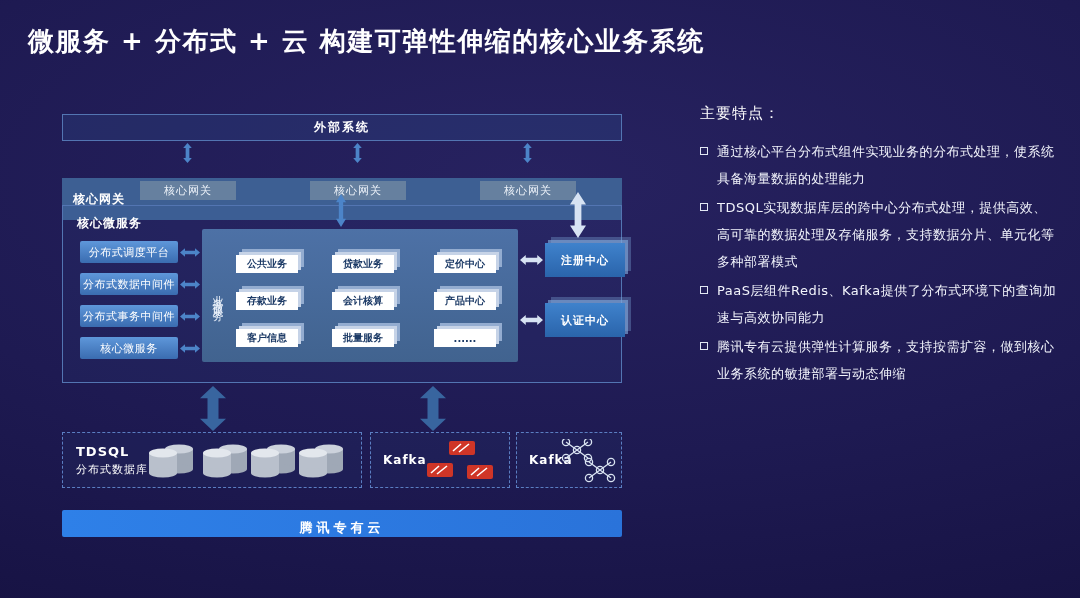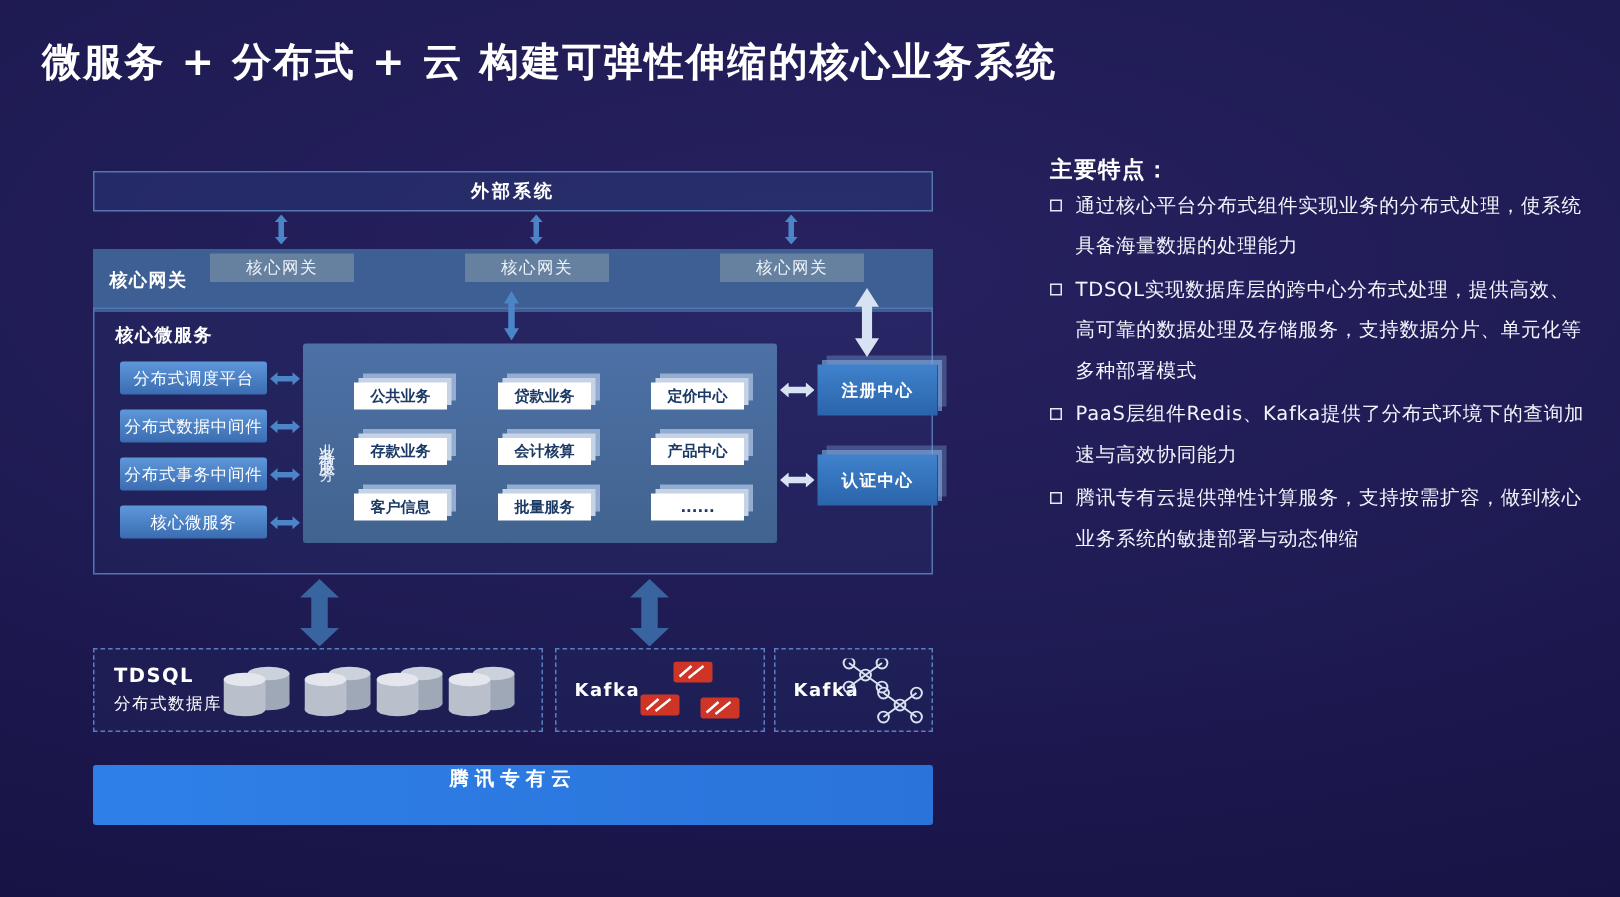--- a/index.html
+++ b/index.html
@@ -6,21 +6,21 @@
   html,body{background:#0f0c33}
   #canvas{position:relative;width:1080px;height:598px;overflow:hidden;
     background:radial-gradient(ellipse 120% 90% at 50% 30%, #272260 0%, #1e1a52 52%, #151140 100%);
     font-family:"DejaVu Sans","Liberation Sans",sans-serif;color:#fff}
   .title{position:absolute;left:28px;top:24px;font-size:26px;font-weight:700;letter-spacing:1.5px}
 
   .ext-box{position:absolute;left:62px;top:114px;width:560px;height:27px;border:1px solid #5375b2;
     background:rgba(47,76,140,.30);display:flex;align-items:center;justify-content:center;
     font-size:12px;font-weight:700;letter-spacing:2px}
 
-  .gw-bar{position:absolute;left:62px;top:166px;width:560px;height:42px;background:#3d5f93}
+  .gw-bar{position:absolute;left:62px;top:178px;width:560px;height:42px;background:#3d5f93}
   .gw-label{position:absolute;left:11px;top:50%;transform:translateY(-50%);font-size:12px;font-weight:700;letter-spacing:1px}
   .gw-node{position:absolute;top:3px;width:96px;height:19px;background:#66809f;display:flex;align-items:center;
     justify-content:center;font-size:11px;color:#eef3fa;letter-spacing:1px}
 
   .core-box{position:absolute;left:62px;top:205px;width:560px;height:178px;border:1px solid #5375b2;background:rgba(56,88,160,.10)}
   .core-label{position:absolute;left:14px;top:9px;font-size:12px;font-weight:700;letter-spacing:1px}
 
   .mw-box{position:absolute;left:80px;width:98px;height:22px;background:linear-gradient(180deg,#5e97da 0%,#3a6cb0 100%);
     border-radius:2px;display:flex;align-items:center;justify-content:center;font-size:11px;letter-spacing:.5px}
 
@@ -44,26 +44,26 @@
 
   .data-box{position:absolute;top:432px;height:56px;border:1px dashed #5b7ec2;background:rgba(34,48,104,.25)}
   .tdsql-text{position:absolute;left:13px;top:50%;transform:translateY(-50%)}
   .tdsql-name{font-size:13px;font-weight:700;letter-spacing:1px}
   .tdsql-desc{font-size:11px;margin-top:3px;letter-spacing:1px}
   .pname{position:absolute;left:12px;top:50%;transform:translateY(-50%);font-size:12px;font-weight:700;letter-spacing:1px}
   .cyl{position:absolute;top:11px;width:46px;height:34px}
   .redis-ic{position:absolute;left:55px;top:8px;width:72px;height:40px}
   .kafka-ic{position:absolute;left:44px;top:6px;width:56px;height:44px}
 
-  .cloud-bar{position:absolute;left:62px;top:510px;width:560px;height:40px;border-radius:2px;
-    background:linear-gradient(90deg,#2e80e8,#2a73da);display:flex;align-items:flex-start;justify-content:center;
+  .cloud-bar{position:absolute;left:62px;top:510px;width:560px;height:27px;border-radius:2px;
+    background:linear-gradient(90deg,#2e80e8,#2a73da);display:flex;align-items:flex-end;justify-content:center;
     font-size:13px;font-weight:700;letter-spacing:4px}
 
   .features{position:absolute;left:700px;top:104px;width:360px}
-  .features h2{font-size:15px;font-weight:700;letter-spacing:1px;margin-bottom:1px}
+  .features h2{font-size:15px;font-weight:400;letter-spacing:1px;margin-bottom:15px}
   .feat{display:flex;margin-bottom:2px}
   .feat .bullet{flex:none;width:8px;height:8px;border:1px solid #e2e8f4;margin:9px 9px 0 0}
   .feat p{font-size:13px;line-height:27px;letter-spacing:.5px;color:#f2f4fc}
 </style>
 </head>
 <body>
 
 <div id="canvas">
 
   <div class="title">微服务 + 分布式 + 云 构建可弹性伸缩的核心业务系统</div>

